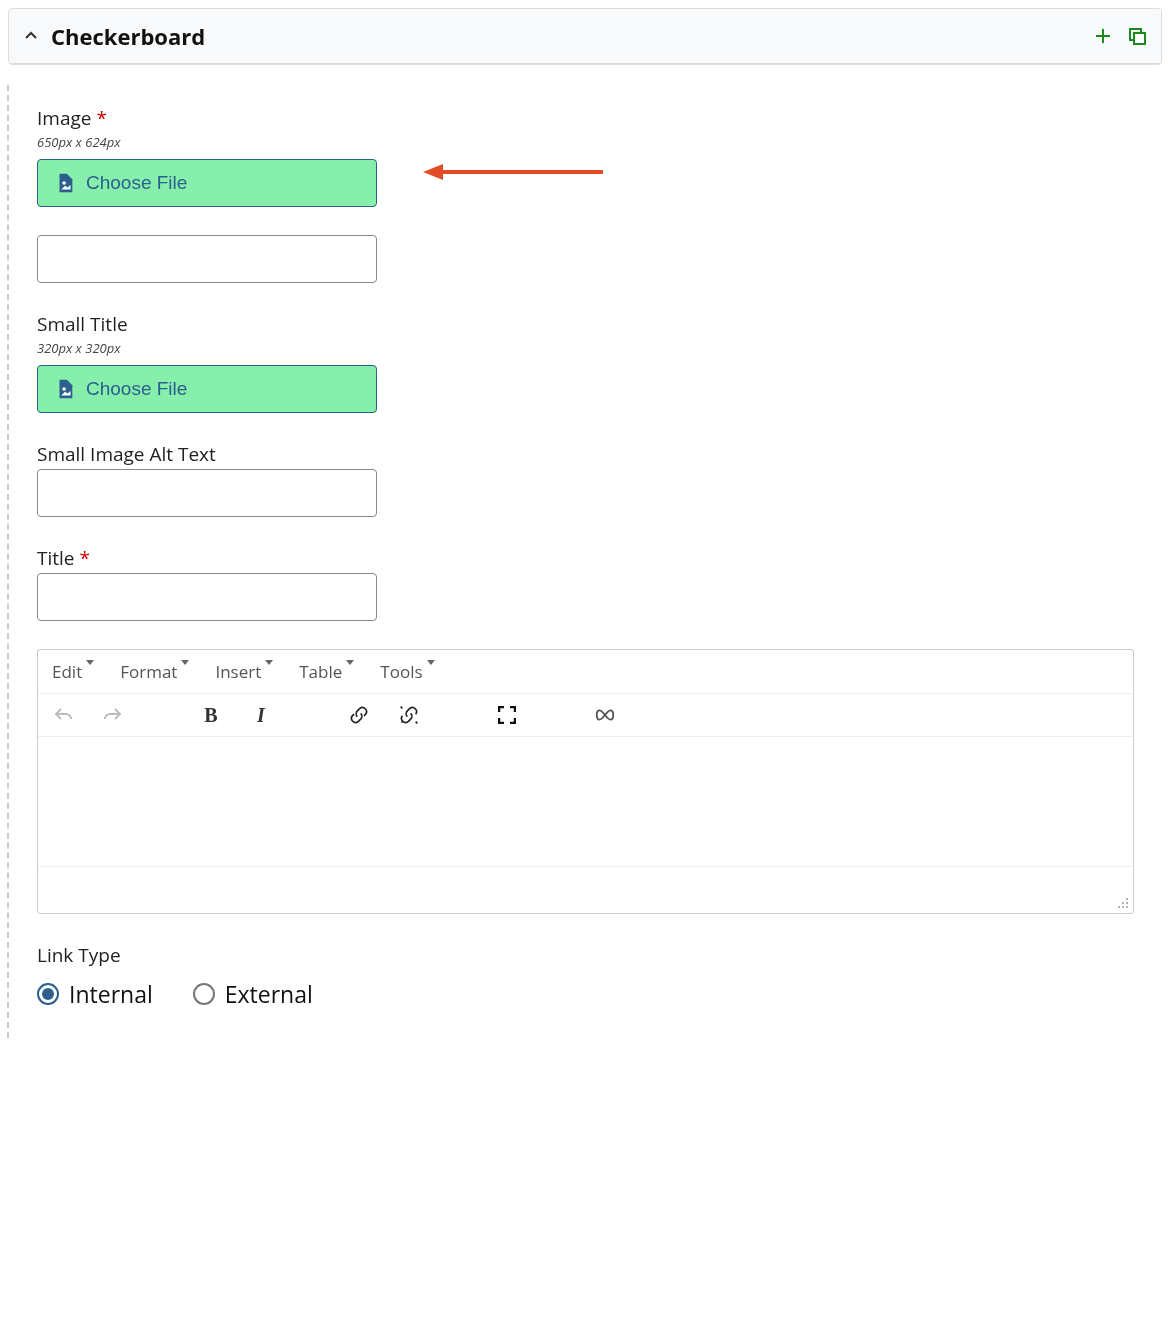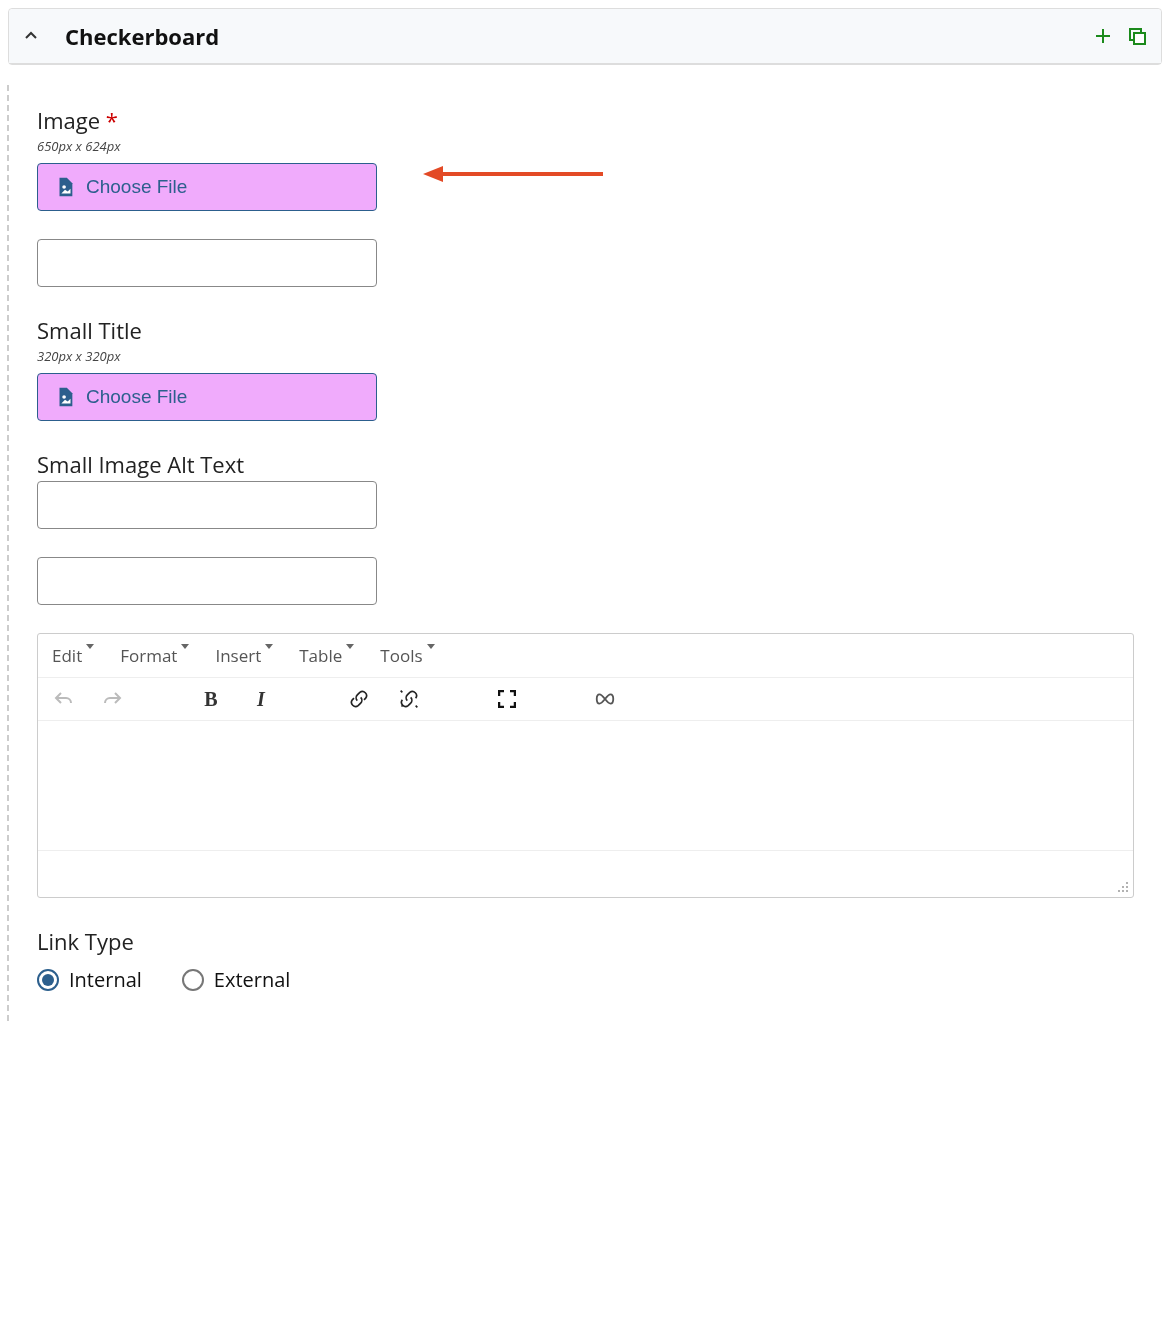--- a/index.html
+++ b/index.html
@@ -31,21 +31,20 @@
     height: 16px;
     margin-right: 12px;
     display: inline-flex;
     align-items: center;
     justify-content: center;
   }
   .panel-title {
     font-weight: 700;
     font-size: 22px;
     flex: 1;
-    margin-left: 14px;
   }
   .header-actions {
     display: flex;
     gap: 14px;
     align-items: center;
   }
   .icon-btn {
     width: 20px;
     height: 20px;
     display: inline-flex;
@@ -60,21 +59,21 @@
     margin-left: -1px;
   }
   .form-area {
     padding: 20px 28px 20px 28px;
   }
   .field {
     margin-bottom: 28px;
     position: relative;
   }
   .label {
-    font-size: 22px;
+    font-size: 19px;
     color: #222;
     margin-bottom: 2px;
     display: block;
   }
   .req { color: #c00; }
   .hint {
     font-style: italic;
     font-size: 13px;
     color: #444;
     margin-bottom: 8px;
@@ -83,21 +82,21 @@
   .file-btn {
     display: inline-flex;
     align-items: center;
     gap: 10px;
     border: 1px solid #2c5f8d;
     border-radius: 4px;
     padding: 12px 16px;
     width: 340px;
     color: #2c5f8d;
     font-size: 19px;
-    background: #f0abfc;
+    background: #86efac;
     cursor: pointer;
   }
   .file-btn svg { flex-shrink: 0; }
   .text-input {
     width: 340px;
     height: 48px;
     border: 1px solid #888;
     border-radius: 4px;
     padding: 8px 10px;
     font-size: 16px;
@@ -174,21 +173,21 @@
     display: flex;
     gap: 40px;
     align-items: center;
     margin-top: 10px;
   }
   .radio-opt {
     display: inline-flex;
     align-items: center;
     gap: 10px;
     cursor: pointer;
-    font-size: 20px;
+    font-size: 23px;
   }
   .radio {
     width: 22px; height: 22px;
     border: 2px solid #777;
     border-radius: 50%;
     display: inline-flex;
     align-items: center;
     justify-content: center;
   }
   .radio.checked { border-color: #2c5f8d; }
@@ -269,20 +268,24 @@
         <span>Choose File</span>
       </button>
     </div>
 
     <div class="field">
       <span class="label">Small Image Alt Text</span>
       <input class="text-input" type="text" value="" style="">
     </div>
 
     <div class="field">
+      <span class="label">
+        <span>Title</span>
+        <span class="req">*</span>
+      </span>
       <input class="text-input" type="text" value="" style="">
     </div>
 
     <div class="field">
       <div class="editor-wrap">
         <div class="editor-menubar">
           <span class="menu-item">
               <span>Edit</span>
               <span class="caret"></span>
             </span>

